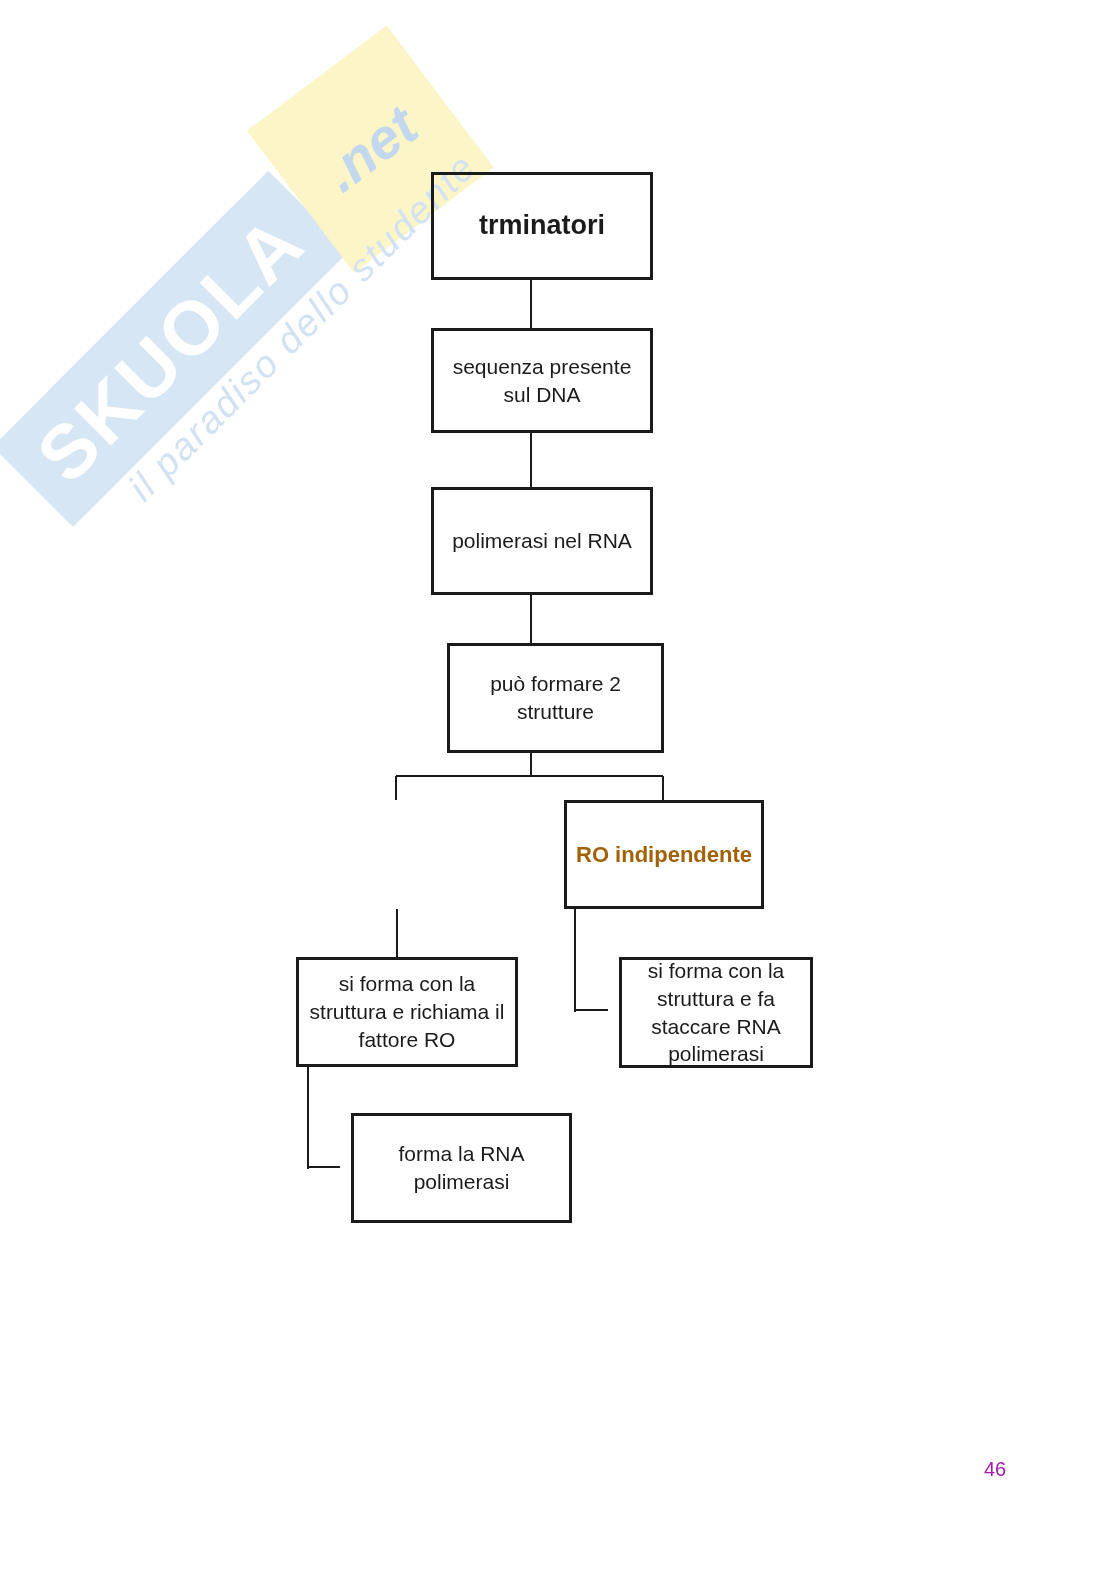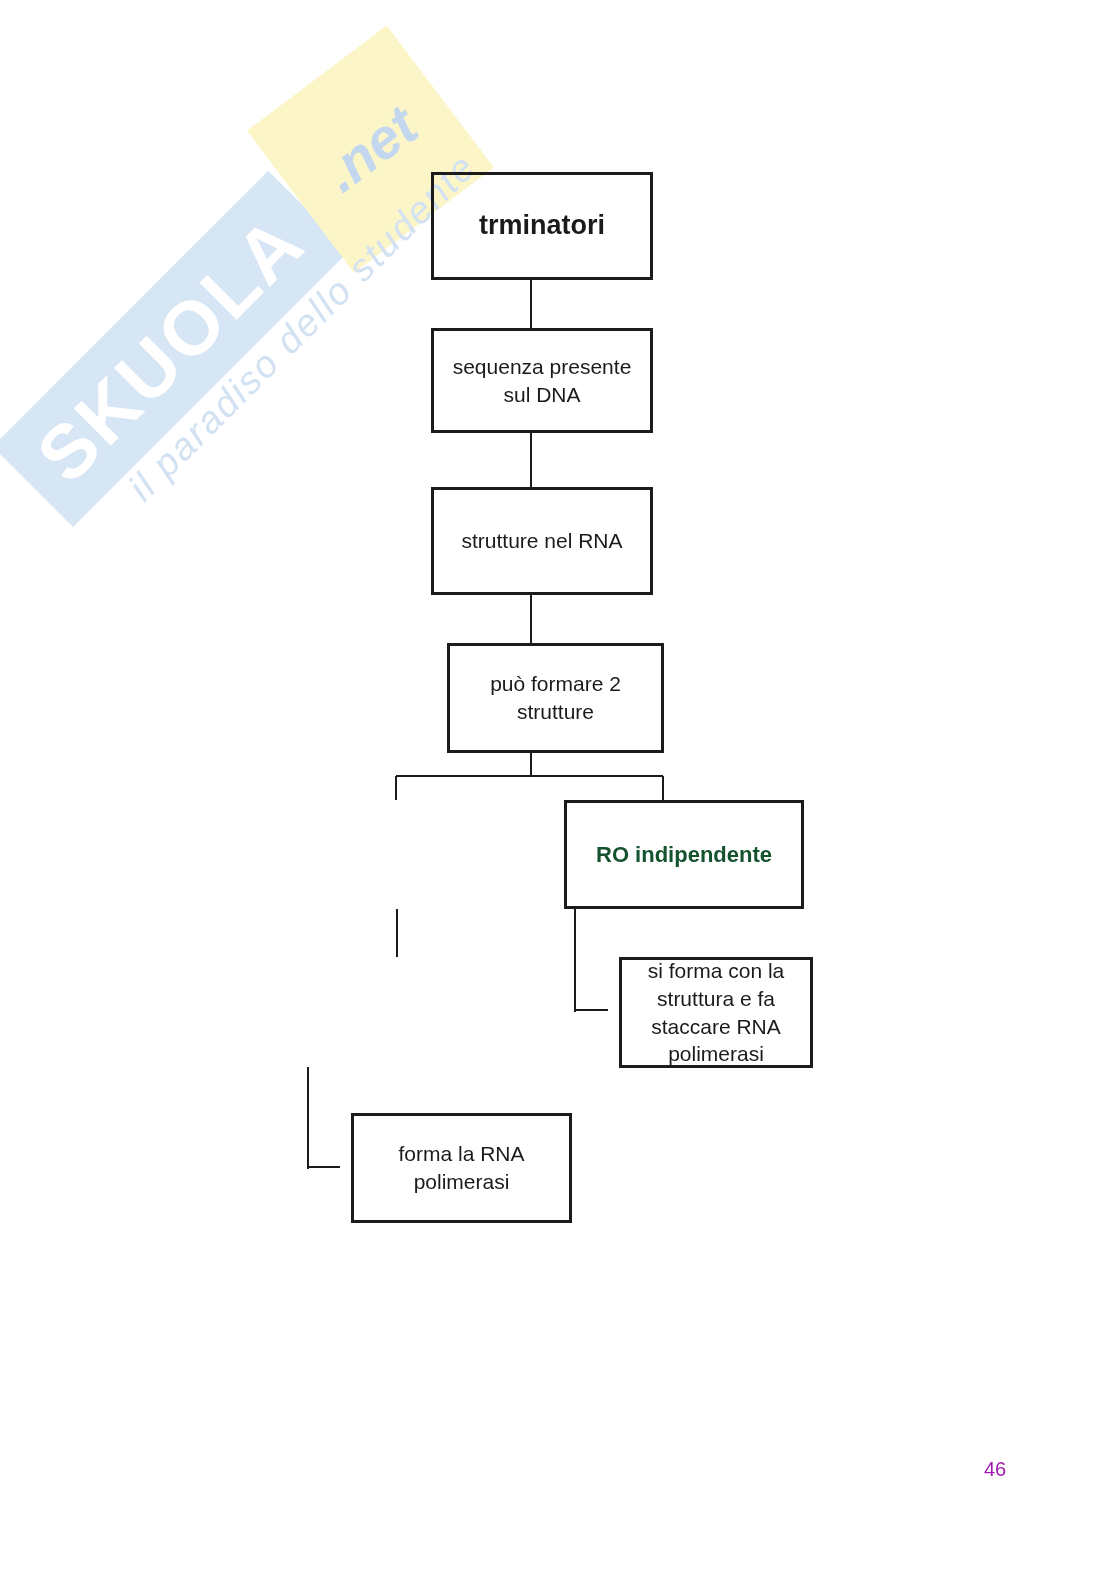--- a/index.html
+++ b/index.html
@@ -119,27 +119,30 @@
   <div class="wm-tagline" style="color: rgb(211, 226, 242);">il paradiso dello studente</div>
 
   <div class="flowchart">
       <div class="box title" style="left: 420px; top: 172px; width: 222px; height: 108px; border-color: rgb(27, 27, 27); color: rgb(27, 27, 27);">
         <span><span>trminatori</span></span>
       </div>
       <div class="box" style="left: 420px; top: 328px; width: 222px; height: 105px; border-color: rgb(27, 27, 27); color: rgb(27, 27, 27);">
         <span><span class="u">sequenza</span><span> presente sul DNA</span></span>
       </div>
       <div class="box" style="left: 420px; top: 487px; width: 222px; height: 108px; border-color: rgb(27, 27, 27); color: rgb(27, 27, 27);">
-        <span><span>strutture nel RNA</span></span>
+        <span><span>polimerasi nel RNA</span></span>
       </div>
       <div class="box" style="left: 436px; top: 643px; width: 217px; height: 110px; border-color: rgb(27, 27, 27); color: rgb(27, 27, 27);">
         <span><span>può formare </span><span class="u">2</span><span> </span><span class="u">strutture</span></span>
       </div>
-      <div class="box subtitle" style="left: 553px; top: 800px; width: 240px; height: 109px; border-color: rgb(27, 27, 27); color: #14532d;">
+      <div class="box subtitle" style="left: 553px; top: 800px; width: 200px; height: 109px; border-color: rgb(27, 27, 27); color: #a16207;">
         <span><span>RO indipendente</span></span>
+      </div>
+      <div class="box" style="left: 285px; top: 957px; width: 222px; height: 110px; border-color: rgb(27, 27, 27); color: rgb(27, 27, 27);">
+        <span><span>si forma con la struttura e richiama il </span><span class="u">fattore RO</span></span>
       </div>
       <div class="box" style="left: 608px; top: 957px; width: 194px; height: 111px; border-color: rgb(27, 27, 27); color: rgb(27, 27, 27);">
         <span><span>si forma con la struttura e fa staccare RNA polimerasi</span></span>
       </div>
       <div class="box" style="left: 340px; top: 1113px; width: 221px; height: 110px; border-color: rgb(27, 27, 27); color: rgb(27, 27, 27);">
         <span><span>forma la RNA polimerasi</span></span>
       </div>
       <div class="conn" style="background: rgb(27, 27, 27); left: 530px; top: 280px; width: 2px; height: 48px;"></div>
       <div class="conn" style="background: rgb(27, 27, 27); left: 530px; top: 433px; width: 2px; height: 54px;"></div>
       <div class="conn" style="background: rgb(27, 27, 27); left: 530px; top: 595px; width: 2px; height: 48px;"></div>

